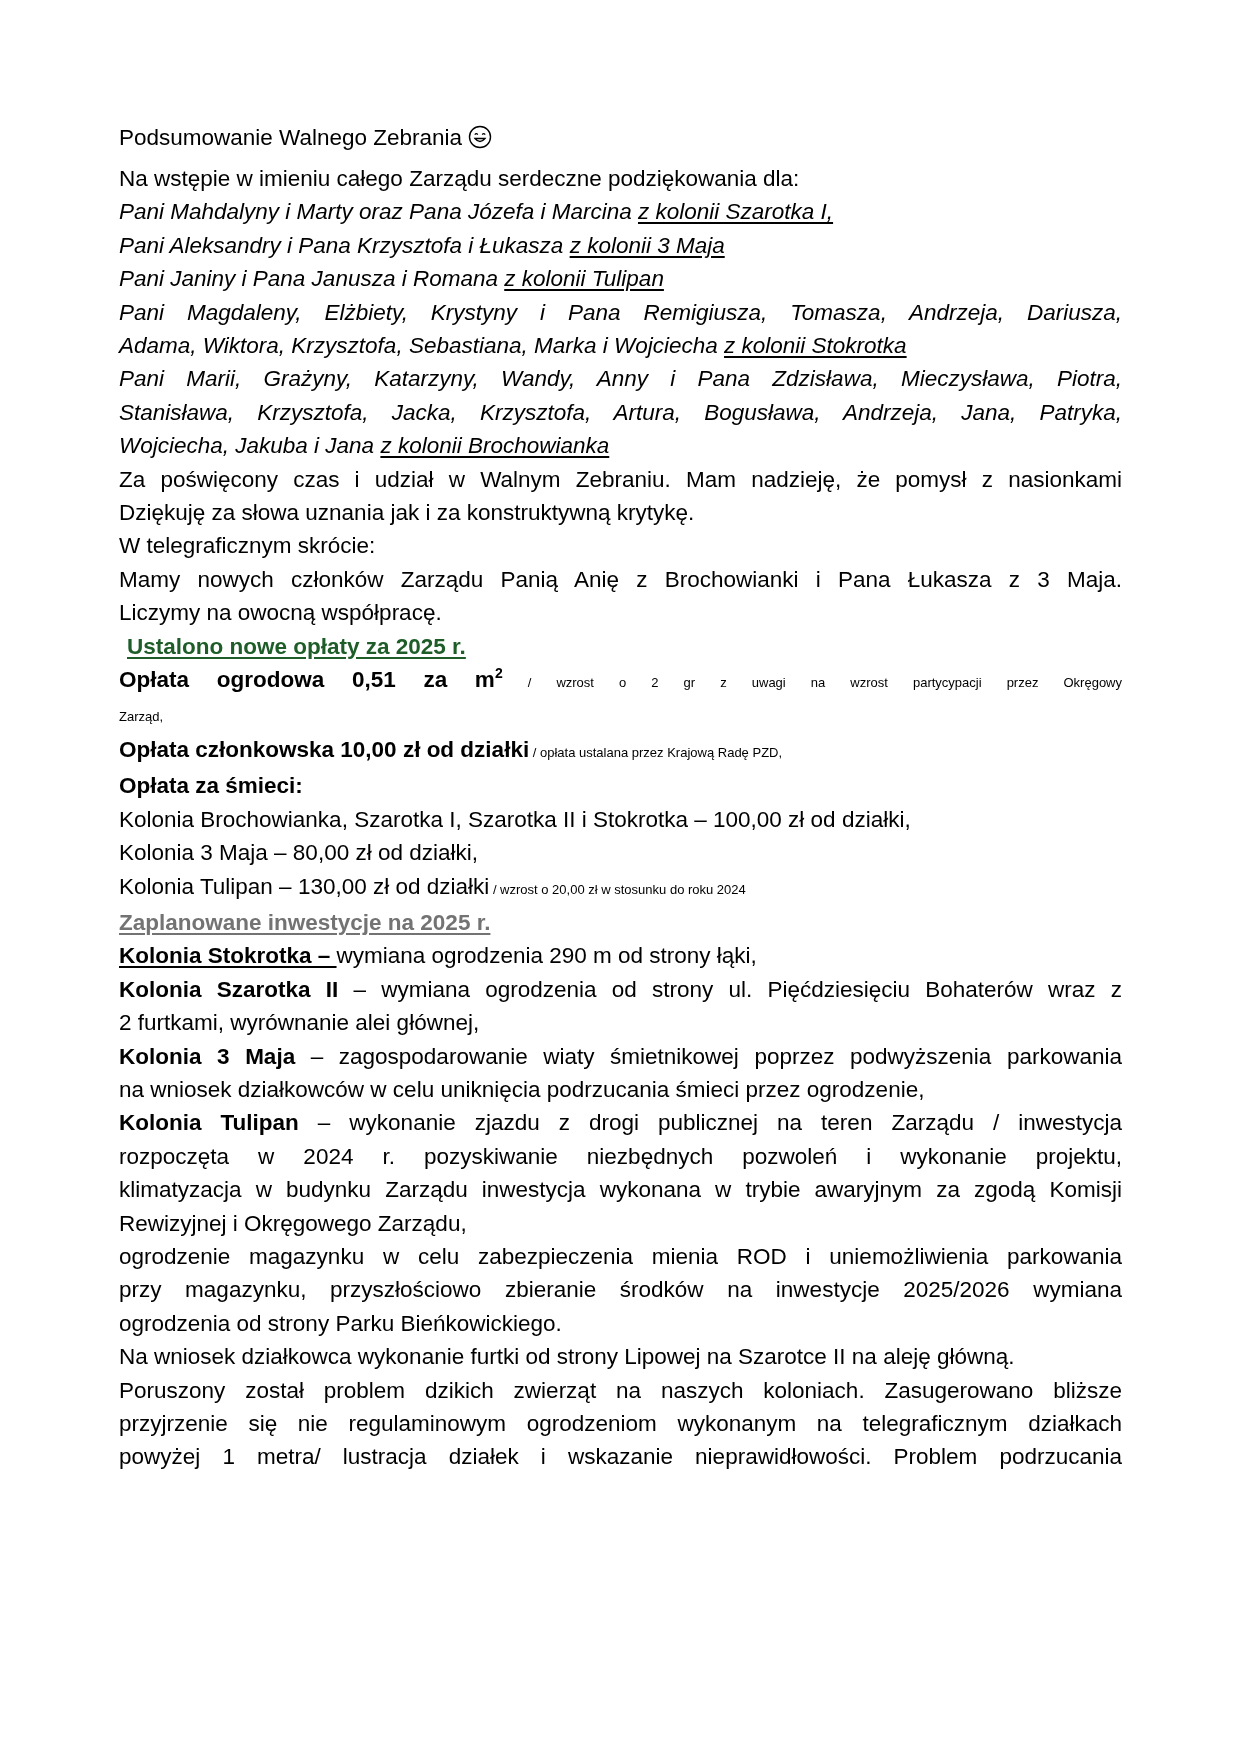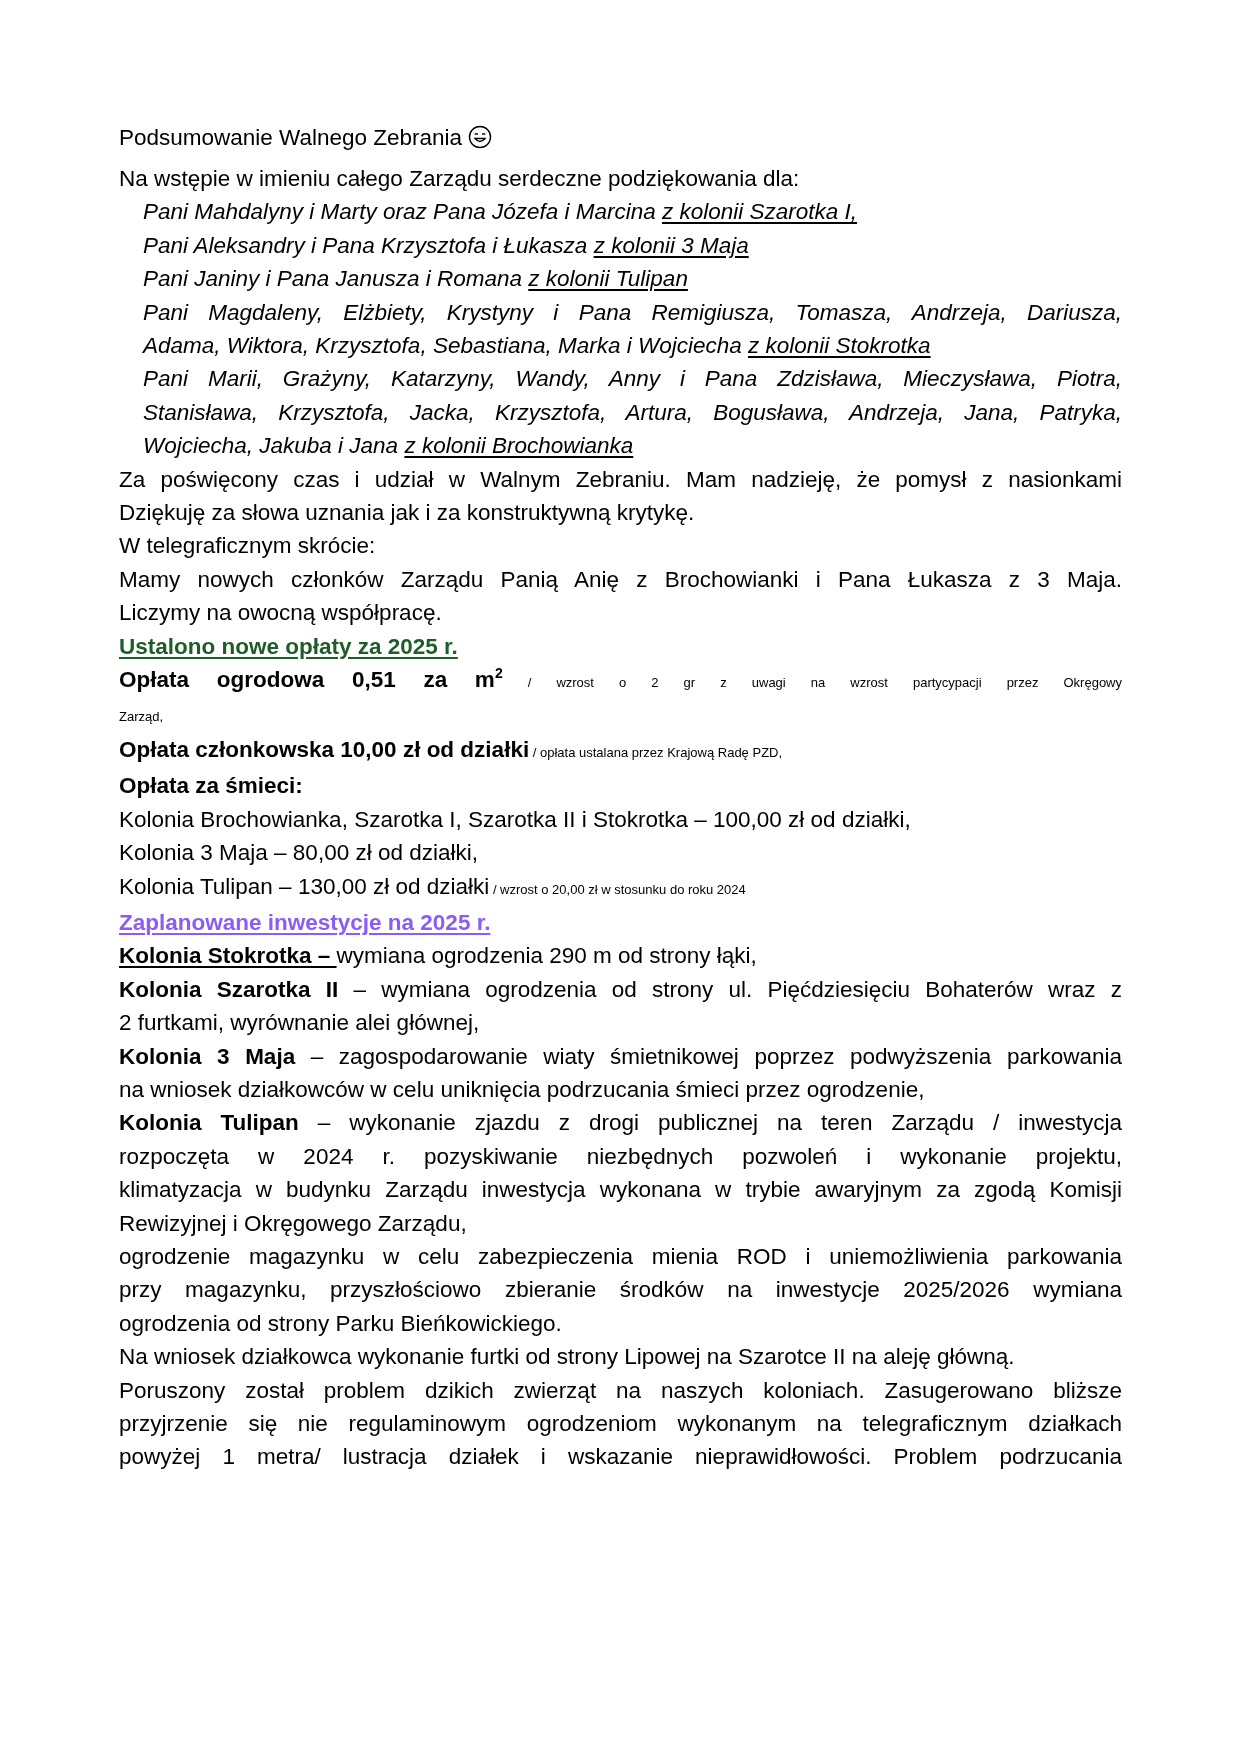--- a/index.html
+++ b/index.html
@@ -8,21 +8,21 @@
     position: absolute; left: 119px; top: 118px; width: 1003px;
     font-family: "Liberation Sans", sans-serif;
     font-size: 22.5px; line-height: 33.4px; color: #000;
   }
   .title {
     text-align: left; font-weight: normal; font-size: 22.5px;
     height: 44px; line-height: 40px; margin-bottom: 0;
   }
   .line { white-space: nowrap; }
   .j { text-align: justify; text-align-last: justify; white-space: normal; }
-  .it { font-style: italic; margin-left: 24px; }
+  .it { font-style: italic; }
   .u { text-decoration: underline; text-underline-offset: 3px; }
   .b { font-weight: bold; }
   .small { font-size: 13px; }
   .heading {
     color: #1e5c28; font-weight: bold; text-decoration: underline;
     text-underline-offset: 3px;
   }
   .smiley {
     display: inline-block; width: 24px; height: 24px; vertical-align: -4px;
   }
@@ -65,21 +65,21 @@
   <div class="line it">
     <span>Wojciecha, Jakuba i Jana </span><span class="u">z kolonii Brochowianka</span>
   </div>
 
   <div class="j">Za poświęcony czas i udział w Walnym Zebraniu. Mam nadzieję, że pomysł z nasionkami</div>
   <div class="line">Dziękuję za słowa uznania jak i za konstruktywną krytykę.</div>
   <div class="line">W telegraficznym skrócie:</div>
   <div class="j">Mamy nowych członków Zarządu Panią Anię z Brochowianki i Pana Łukasza z 3 Maja.</div>
   <div class="line">Liczymy na owocną współpracę.</div>
 
-  <div class="line heading" style="color: rgb(30, 92, 40);">Ustalono nowe opłaty za 2025 r.</div>
+  <div class="line heading" style="color: rgb(30, 92, 40); margin-left: 8px;">Ustalono nowe opłaty za 2025 r.</div>
 
   <div class="j">
     <span class="b">Opłata ogrodowa 0,51 za m</span><sup class="b">2</sup><span class="small"> / wzrost o 2 gr z uwagi na wzrost partycypacji przez Okręgowy</span>
   </div>
   <div class="line small">Zarząd,</div>
 
 
   <div class="line">
     <span class="b">Opłata członkowska 10,00 zł od działki</span><span class="small"> / opłata ustalana przez Krajową Radę PZD,</span>
   </div>
@@ -88,21 +88,21 @@
   <div class="line">
     <span>Kolonia Brochowianka, Szarotka I, Szarotka II i Stokrotka – 100,00 zł od działki,</span>
   </div>
   <div class="line">
     <span>Kolonia 3 Maja – 80,00 zł od działki,</span>
   </div>
   <div class="line">
     <span>Kolonia Tulipan – 130,00 zł od działki</span><span class="small"> / wzrost o 20,00 zł w stosunku do roku 2024</span>
   </div>
 
-  <div class="line heading" style="color: #8b5cf6;">Zaplanowane inwestycje na 2025 r.</div>
+  <div class="line heading" style="color: #737373;">Zaplanowane inwestycje na 2025 r.</div>
 
   <div class="line">
     <span class="b u">Kolonia Stokrotka – </span><span>wymiana ogrodzenia 290 m od strony łąki,</span>
   </div>
 
   <div class="j">
     <span class="b">Kolonia Szarotka II</span><span> – wymiana ogrodzenia od strony ul. Pięćdziesięciu Bohaterów wraz z</span>
   </div>
   <div class="line">2 furtkami, wyrównanie alei głównej,</div>
 

